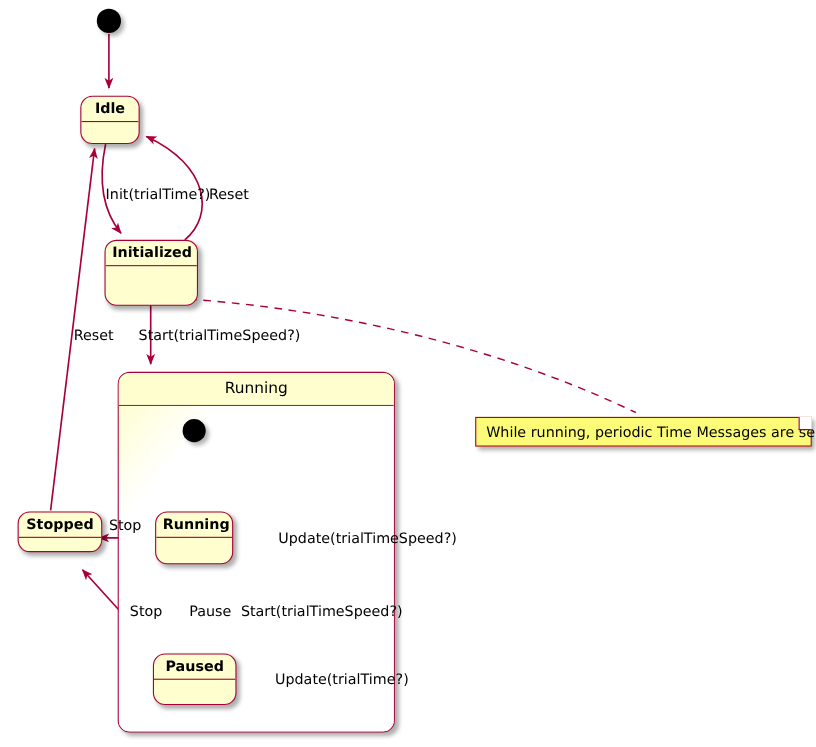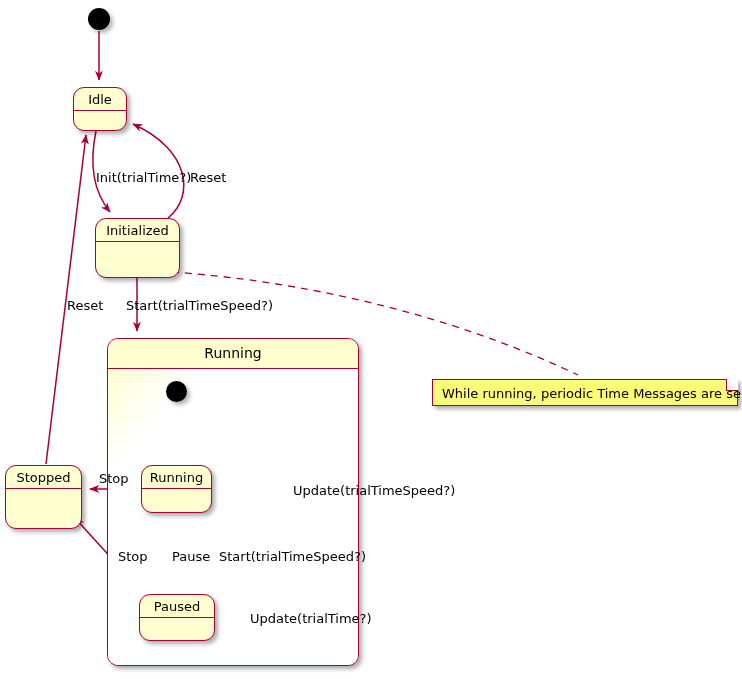--- a/index.html
+++ b/index.html
@@ -40,20 +40,21 @@
   .state .title {
     box-sizing: border-box;
     height: 23px;
     line-height: 23px;
     text-align: center;
     font-size: 13px;
     color: #000000;
     border-bottom: 1.5px solid #A80036;
     white-space: nowrap;
     padding: 0 6px;
+    font-weight: bold;
   }
   .state .body {
     height: 100%;
   }
 
   
   .composite {
     position: absolute;
     box-sizing: border-box;
     background: #FFFFFF;
@@ -170,21 +171,21 @@
   <div class="state" style="left:73px; top:87px; width:54px; height:44px;">
     <div class="title">Idle</div>
     <div class="body"></div>
   </div>
 
   <div class="state" style="left:95px; top:218px; width:85px; height:60px;">
     <div class="title">Initialized</div>
     <div class="body"></div>
   </div>
 
-  <div class="state" style="left:5px; top:465px; width:77px; height:64px;">
+  <div class="state" style="left:16px; top:465px; width:77px; height:37px;">
     <div class="title">Stopped</div>
     <div class="body"></div>
   </div>
 
   <div class="composite" style="left:107px; top:338px; width:252px; height:328px;">
     <div class="ctitle">Running</div>
     <div class="cbody"></div>
   </div>
 
   <div class="initial" style="left:166px; top:381px; width:21px; height:21px;"></div>
@@ -202,21 +203,21 @@
   <div class="elabel" style="left:96px; top:170px;">Init(trialTime?)</div>
 
   <div class="elabel" style="left:190px; top:170px;">Reset</div>
 
   <div class="elabel" style="left:67px; top:298px;">Reset</div>
 
   <div class="elabel" style="left:126px; top:298px;">Start(trialTimeSpeed?)</div>
 
   <div class="elabel" style="left:99px; top:471px;">Stop</div>
 
-  <div class="elabel" style="left:253px; top:483px;margin-left:40px;">Update(trialTimeSpeed?)</div>
+  <div class="elabel" style="left:253px; top:483px;">Update(trialTimeSpeed?)</div>
 
   <div class="elabel" style="left:118px; top:549px;">Stop</div>
 
   <div class="elabel" style="left:172px; top:549px;">Pause</div>
 
   <div class="elabel" style="left:219px; top:549px;">Start(trialTimeSpeed?)</div>
 
   <div class="elabel" style="left:250px; top:611px;">Update(trialTime?)</div>
 
   <div class="note" style="left:432px; top:379px; width:306px; height:27px;">

